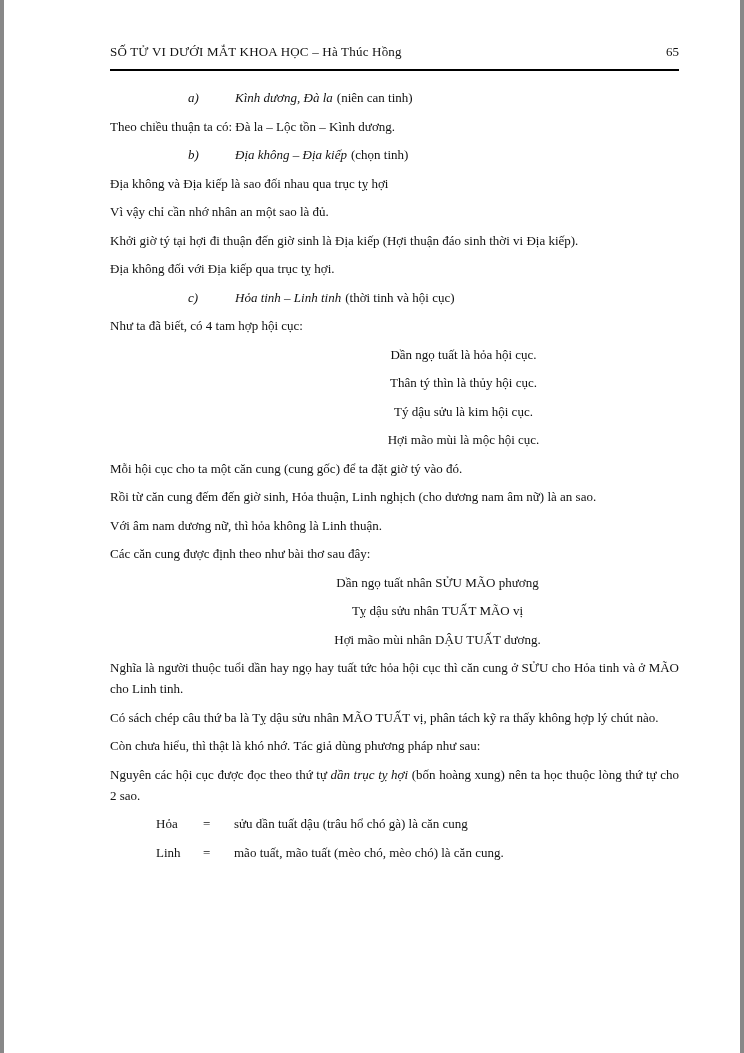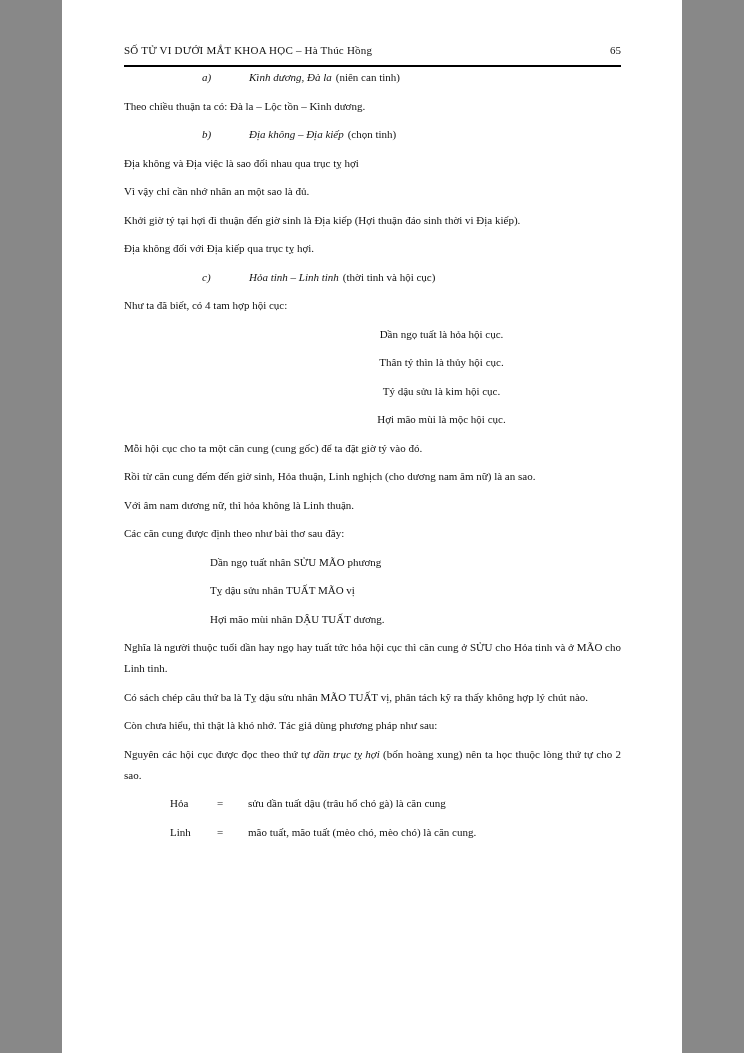--- a/index.html
+++ b/index.html
@@ -1,53 +1,54 @@
 <!DOCTYPE html>
 <html lang="vi"><head>
 <meta charset="utf-8">
 <style>
   html, body { margin: 0; padding: 0; background: #888; }
   .page {
     position: relative;
-    width: 620px;
+    width: 736px;
     height: 1053px;
     margin: 0 auto;
     background: #ffffff;
     color: #111;
     font-family: "Liberation Serif", "DejaVu Serif", serif;
-    font-size: 11px;
+    font-size: 13px;
     box-sizing: border-box;
     overflow: hidden;
+    padding-left: 44px;
   }
   .inner {
     padding: 44px 61px 0 62px;
   }
   .header {
     display: flex;
     justify-content: space-between;
     align-items: flex-end;
     border-bottom: 2px solid #000;
     padding-bottom: 9px;
   }
   .header-title { letter-spacing: 0.2px; white-space: nowrap; }
   .page-number { }
-  .content { margin-top: 0; }
+  .content { margin-top: 16px; }
   .content p {
     margin: 0 0 7.5px 0;
     line-height: 21px;
   }
   .heading {
     padding-left: 78px;
     font-style: italic;
   }
   .h-label { display: inline-block; width: 47px; font-style: italic; }
   .h-sub { font-style: normal; margin-left: 4px; }
   .just { text-align: justify; }
   .cuc-line { padding-left: 138px; text-align: center; }
-  .poem-line { padding-left: 86px; }
+  .poem-line { padding-left: 86px; text-align: center; }
   .def-row { display: flex; padding-left: 46px; }
   .def-term { width: 47px; flex: 0 0 47px; }
   .def-eq { width: 31px; flex: 0 0 31px; }
   .italic { font-style: italic; }
 </style>
 </head>
 <body>
 
 <div class="page">
   <div class="inner">
@@ -58,21 +59,21 @@
     </div>
 
     <div class="content">
 
       <p class="heading"><span class="h-label">a)</span><span class="h-title">Kình dương, Đà la</span><span class="h-sub">(niên can tinh)</span></p>
 
       <p>Theo chiều thuận ta có: Đà la – Lộc tồn – Kình dương.</p>
 
       <p class="heading"><span class="h-label">b)</span><span class="h-title">Địa không – Địa kiếp</span><span class="h-sub">(chọn tinh)</span></p>
 
-      <p>Địa không và Địa việc là sao đối nhau qua trục tỵ hợi</p>
+      <p>Địa không và Địa kiếp là sao đối nhau qua trục tỵ hợi</p>
       <p>Vì vậy chỉ cần nhớ nhân an một sao là đủ.</p>
       <p>Khởi giờ tý tại hợi đi thuận đến giờ sinh là Địa kiếp (Hợi thuận đáo sinh thời vi Địa kiếp).</p>
       <p>Địa không đối với Địa kiếp qua trục tỵ hợi.</p>
 
       <p class="heading"><span class="h-label">c)</span><span class="h-title">Hỏa tinh – Linh tinh</span><span class="h-sub">(thời tinh và hội cục)</span></p>
 
       <p>Như ta đã biết, có 4 tam hợp hội cục:</p>
 
       <p class="cuc-line">Dần ngọ tuất là hỏa hội cục.</p>
       <p class="cuc-line">Thân tý thìn là thủy hội cục.</p>

